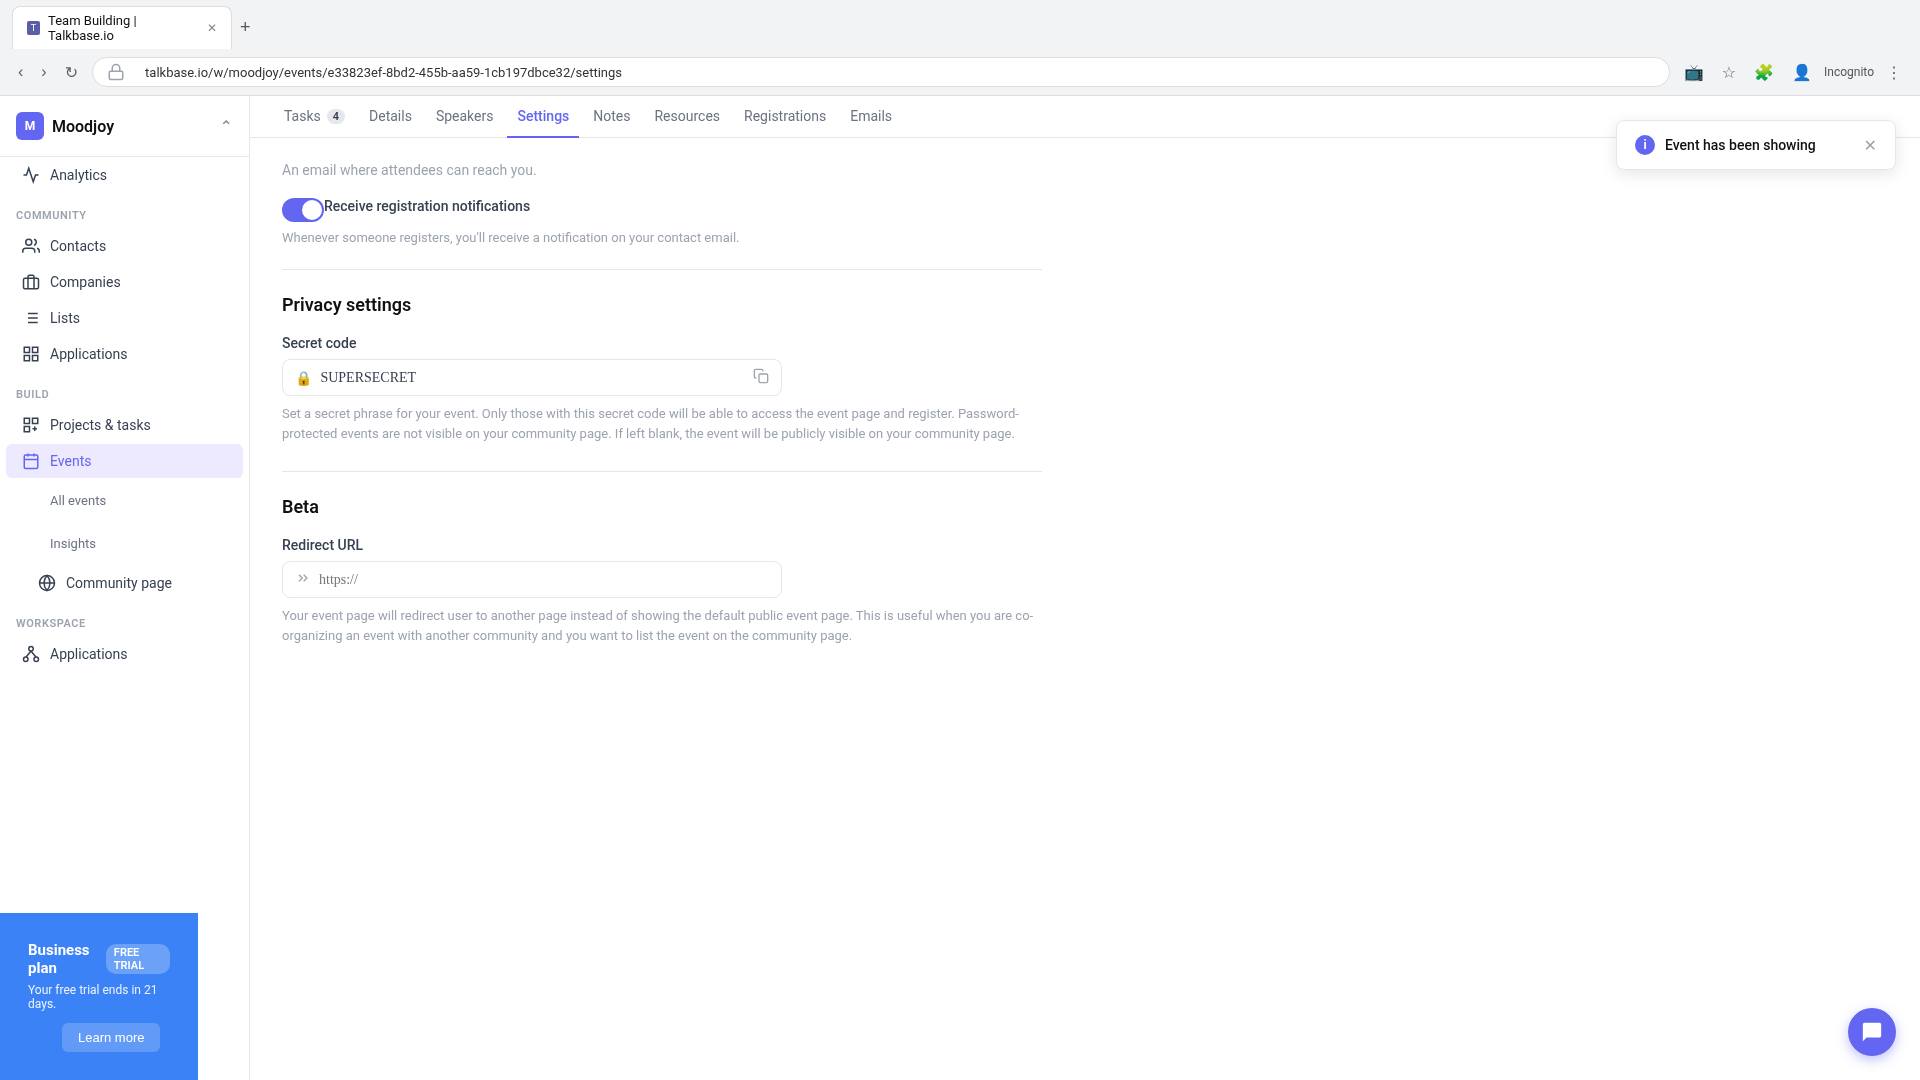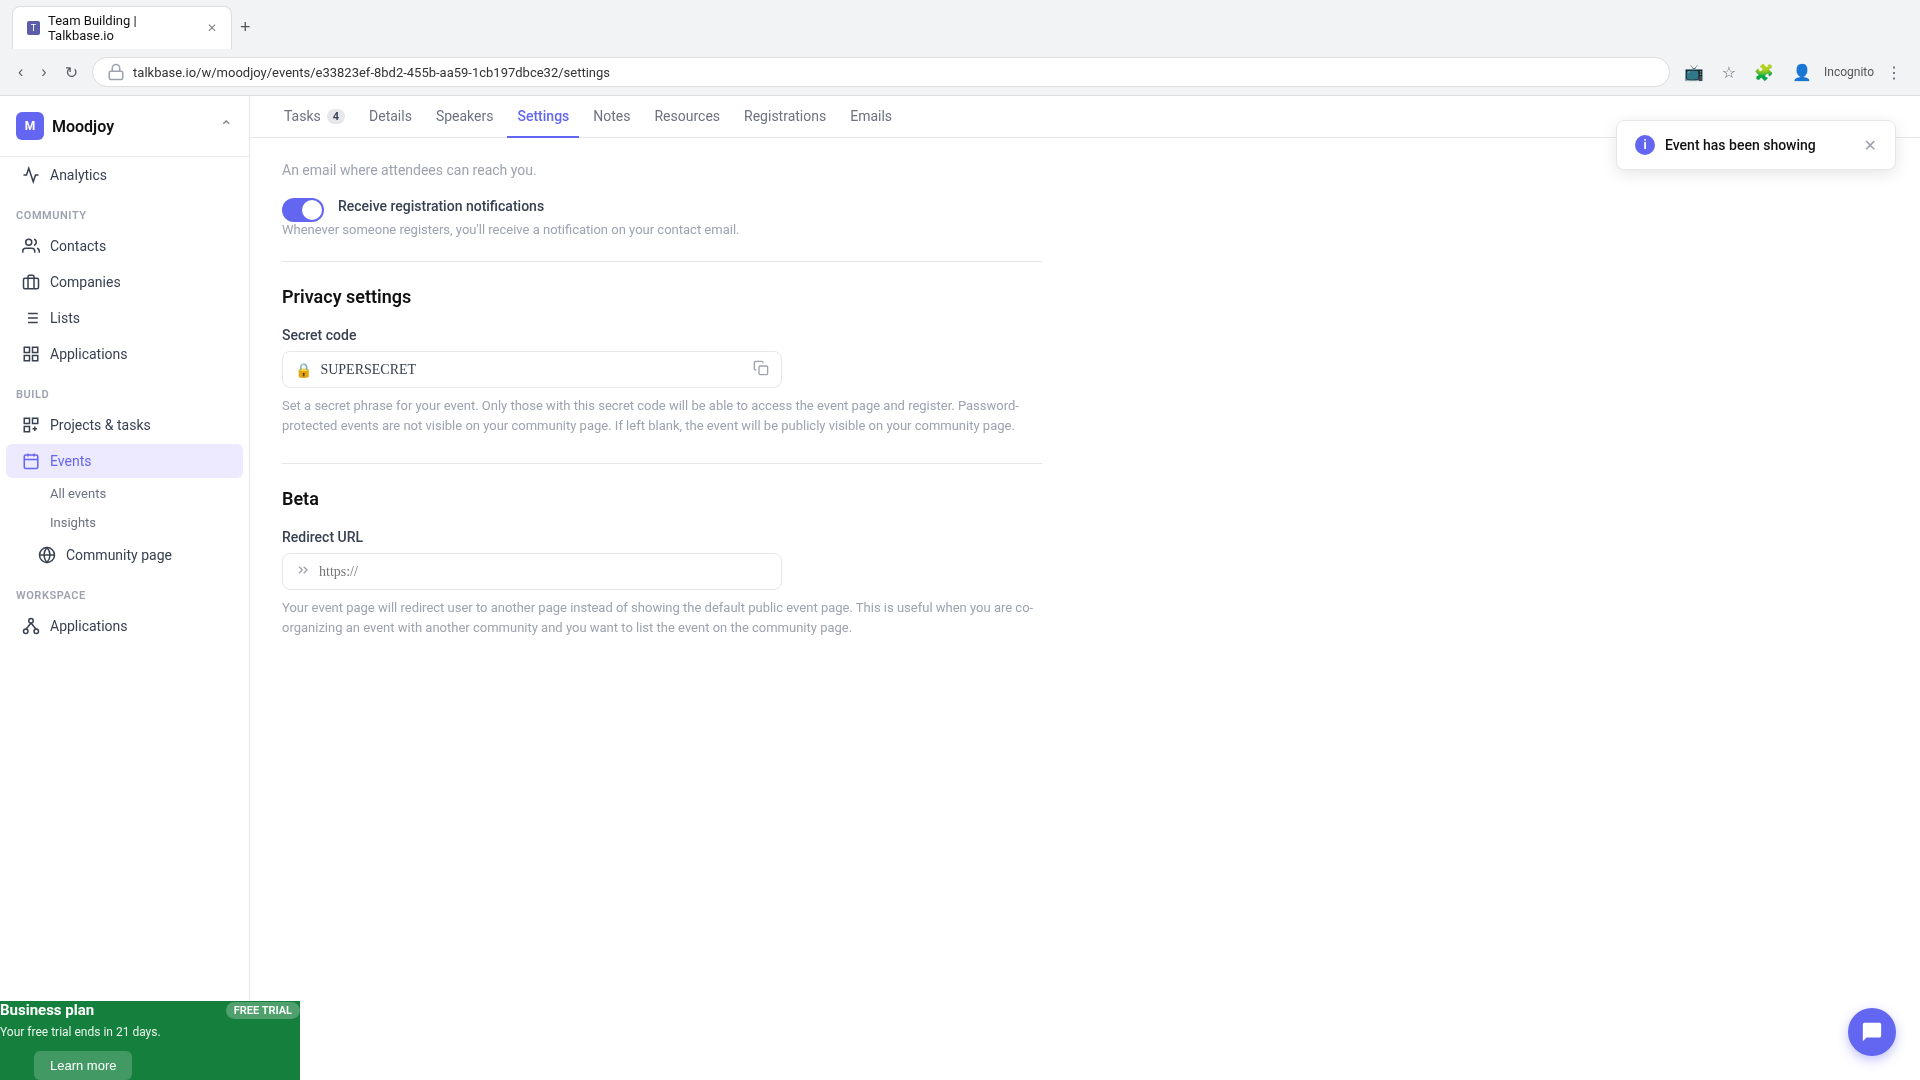--- a/index.html
+++ b/index.html
@@ -3,21 +3,21 @@
   <meta charset="utf-8">
   <style>
     * { box-sizing: border-box; margin: 0; padding: 0; }
     body { font-family: -apple-system, BlinkMacSystemFont, 'Segoe UI', Roboto, sans-serif; background: #f9fafb; color: #111; font-size: 14px; }
 
     
     .browser-chrome { background: #f1f3f4; border-bottom: 1px solid #ddd; }
     .browser-toolbar { display: flex; align-items: center; padding: 8px 12px; gap: 8px; background: #f1f3f4; }
     .browser-controls { display: flex; gap: 6px; align-items: center; }
     .browser-btn { background: none; border: none; cursor: pointer; color: #5f6368; font-size: 16px; padding: 4px 6px; border-radius: 4px; }
-    .address-bar { flex: 1; background: #fff; border: 1px solid #ddd; border-radius: 20px; padding: 5px 14px; font-size: 13px; color: #444; display: flex; align-items: center; gap: 8px; }
+    .address-bar { flex: 1; background: #fff; border: 1px solid #ddd; border-radius: 20px; padding: 5px 14px; font-size: 13px; color: #444; display: flex; align-items: center; gap: 20px; }
     .address-bar-url { flex: 1; color: #333; }
     .browser-tab-bar { display: flex; align-items: center; padding: 6px 12px 0; background: #f1f3f4; }
     .browser-tab { display: flex; align-items: center; gap: 8px; background: #fff; border-radius: 8px 8px 0 0; padding: 6px 14px; font-size: 13px; max-width: 220px; border: 1px solid #ddd; border-bottom: none; }
     .browser-tab .tab-favicon { width: 14px; height: 14px; background: #5b5ea6; border-radius: 2px; font-size: 9px; color: white; display: flex; align-items: center; justify-content: center; }
     .browser-tab .tab-close { margin-left: 4px; color: #888; cursor: pointer; font-size: 12px; }
     .new-tab-btn { background: none; border: none; cursor: pointer; color: #555; font-size: 18px; padding: 4px 8px; }
     .browser-actions { margin-left: auto; display: flex; gap: 6px; align-items: center; }
 
     
     .app-layout { display: flex; height: calc(1080px - 90px); overflow: hidden; }
@@ -26,21 +26,21 @@
     .sidebar { width: 250px; min-width: 250px; background: #fff; border-right: 1px solid #e5e7eb; display: flex; flex-direction: column; overflow-y: auto; }
     .sidebar-header { display: flex; align-items: center; justify-content: space-between; padding: 16px; border-bottom: 1px solid #e5e7eb; }
     .sidebar-brand { display: flex; align-items: center; gap: 8px; font-weight: 600; font-size: 16px; }
     .brand-avatar { width: 28px; height: 28px; background: #6366f1; border-radius: 6px; color: white; display: flex; align-items: center; justify-content: center; font-size: 12px; font-weight: bold; }
     .sidebar-expand { background: none; border: none; cursor: pointer; color: #888; font-size: 16px; }
 
     .sidebar-section-label { font-size: 11px; font-weight: 600; color: #9ca3af; letter-spacing: 0.05em; padding: 16px 16px 6px; text-transform: uppercase; }
     .sidebar-item { display: flex; align-items: center; gap: 10px; padding: 8px 16px; cursor: pointer; border-radius: 6px; margin: 1px 6px; color: #374151; font-size: 14px; }
     .sidebar-item.active { background: #ede9fe; color: #6366f1; }
     .sidebar-item .si-icon { width: 18px; height: 18px; display: flex; align-items: center; justify-content: center; color: inherit; }
-    .sidebar-sub-item { padding: 6px 16px 6px 44px; cursor: pointer; border-radius: 6px; margin: 1px 6px; color: #6b7280; font-size: 13px; }
+    .sidebar-sub-item { padding: 6px 16px 6px 44px; cursor: pointer; border-radius: 6px; margin: 8px 6px; color: #6b7280; font-size: 13px; }
 
     
     .main-content { flex: 1; display: flex; flex-direction: column; overflow: hidden; background: #fff; }
 
     
     .event-tabs { display: flex; align-items: center; border-bottom: 1px solid #e5e7eb; padding: 0 24px; background: #fff; gap: 4px; }
     .event-tab { padding: 12px 10px; cursor: pointer; color: #6b7280; font-size: 14px; border-bottom: 2px solid transparent; margin-bottom: -1px; white-space: nowrap; display: flex; align-items: center; gap: 6px; }
     .event-tab.active { color: #6366f1; border-bottom-color: #6366f1; font-weight: 500; }
     .tab-badge { background: #e5e7eb; color: #374151; font-size: 11px; border-radius: 10px; padding: 1px 6px; font-weight: 600; }
 
@@ -51,21 +51,21 @@
     .toast { position: fixed; top: 120px; right: 24px; background: #fff; border: 1px solid #e5e7eb; border-radius: 8px; padding: 14px 18px; display: flex; align-items: center; gap: 10px; box-shadow: 0 4px 16px rgba(0,0,0,0.1); z-index: 100; min-width: 280px; }
     .toast-icon { width: 20px; height: 20px; background: #6366f1; border-radius: 50%; color: white; display: flex; align-items: center; justify-content: center; font-size: 12px; font-weight: bold; }
     .toast-text { flex: 1; font-size: 14px; font-weight: 500; color: #111; }
     .toast-close { cursor: pointer; color: #9ca3af; font-size: 16px; background: none; border: none; }
 
     
     .settings-content { max-width: 760px; }
 
     .email-hint { color: #9ca3af; font-size: 14px; margin-bottom: 20px; }
 
-    .toggle-row { display: flex; align-items: flex-start; gap: 14px; }
+    .toggle-row { display: flex; align-items: flex-start; margin-bottom: 8px; }
     .toggle-label { font-size: 14px; font-weight: 500; color: #374151; }
     .toggle-hint { color: #9ca3af; font-size: 13px; margin-bottom: 24px; }
 
     
     .toggle-switch { width: 42px; height: 24px; background: #6366f1; border-radius: 12px; cursor: pointer; position: relative; flex-shrink: 0; margin-top: 0; }
     .toggle-switch::after { content: ''; position: absolute; top: 2px; right: 2px; width: 20px; height: 20px; background: white; border-radius: 50%; }
 
     .section-divider { border: none; border-top: 1px solid #e5e7eb; margin: 24px 0; }
 
     .section-title { font-size: 18px; font-weight: 600; color: #111; margin-bottom: 20px; }
@@ -73,21 +73,21 @@
     .field-label { font-size: 14px; font-weight: 500; color: #374151; margin-bottom: 8px; }
 
     .input-wrapper { display: flex; align-items: center; border: 1px solid #e5e7eb; border-radius: 8px; padding: 8px 12px; background: #fff; margin-bottom: 8px; gap: 8px; max-width: 500px; }
     .input-wrapper .input-icon { color: #9ca3af; font-size: 14px; }
     .input-wrapper input { flex: 1; border: none; outline: none; font-size: 14px; color: #374151; background: transparent; font-family: Liberation Serif, serif; }
     .input-wrapper .input-copy { color: #9ca3af; cursor: pointer; font-size: 14px; }
 
     .field-hint { font-size: 13px; color: #9ca3af; line-height: 1.5; margin-bottom: 28px; max-width: 760px; }
 
     
-    .business-plan-banner { position: fixed; bottom: 0; left: 0; width: 300px; background: #15803d; color: white; padding: 0; }
+    .business-plan-banner { position: fixed; bottom: 0; left: 0; width: 198px; background: #3b82f6; color: white; padding: 28px; }
     .bp-header { display: flex; align-items: center; justify-content: space-between; margin-bottom: 6px; }
     .bp-title { font-weight: 700; font-size: 15px; }
     .bp-badge { background: rgba(255,255,255,0.25); font-size: 11px; font-weight: 600; padding: 2px 8px; border-radius: 10px; }
     .bp-subtitle { font-size: 12px; margin-bottom: 12px; opacity: 0.9; }
     .bp-learn-btn { background: rgba(255,255,255,0.2); border: none; color: white; padding: 7px 16px; border-radius: 6px; cursor: pointer; font-size: 13px; font-weight: 500; margin-left: 34px; }
 
     
     .chat-fab { position: fixed; bottom: 24px; right: 24px; width: 48px; height: 48px; background: #6366f1; border-radius: 50%; display: flex; align-items: center; justify-content: center; cursor: pointer; box-shadow: 0 4px 12px rgba(99,102,241,0.4); }
     .chat-fab svg { width: 22px; height: 22px; fill: white; }
 

